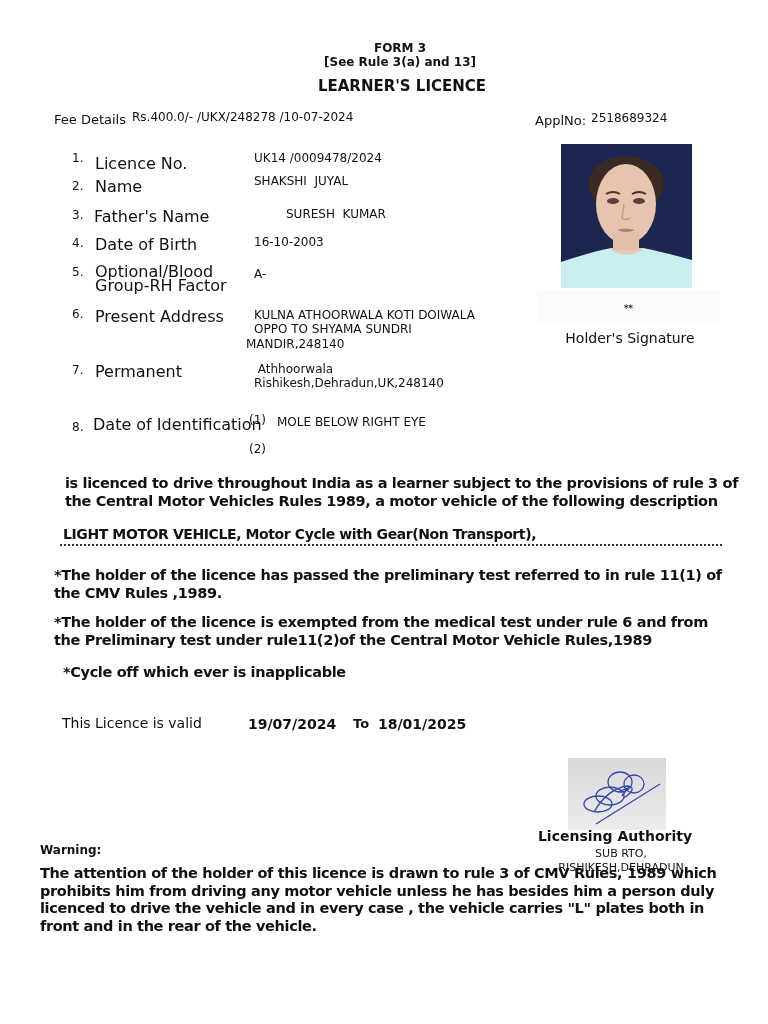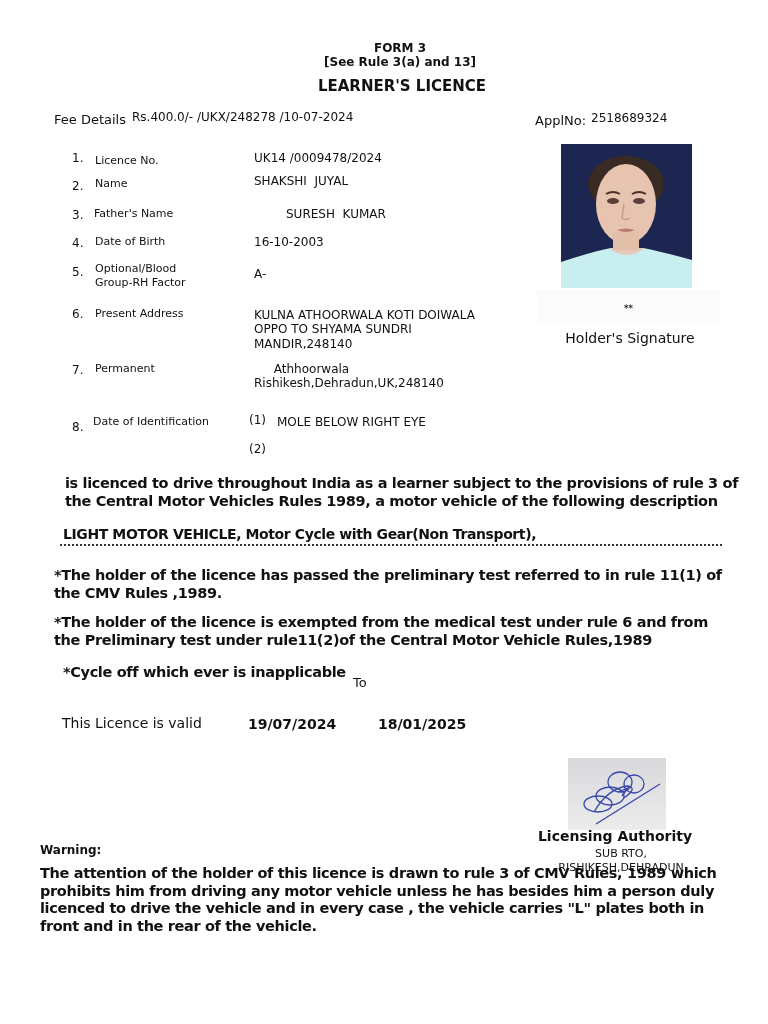--- a/index.html
+++ b/index.html
@@ -27,21 +27,21 @@
       position: absolute;
       font-size: 14.5px;
       line-height: 18px;
       font-family: "DejaVu Sans", sans-serif;
       letter-spacing: -0.35px;
       white-space: normal;
       font-weight: bold;
     }
     .cond { letter-spacing: -0.4px; }
     .num { font-size: 12px; }
-    .lbl { font-size: 11px; }
+    .lbl { font-size: 16px; }
     .val { font-size: 12px; line-height: 14.5px; }
     .dotted {
       position: absolute;
       left: 60px;
       width: 662px;
       height: 0;
       border-top: 2px dotted #333;
     }
     .photo {
       position: absolute;
@@ -101,25 +101,25 @@
 
   <div class="abs num" style="left:72px;top:265px;">5.</div>
   <div class="abs lbl" style="left:95px;top:262px;">Optional/Blood</div>
   <div class="abs lbl" style="left:95px;top:276px;">Group-RH Factor</div>
   <div class="abs val" style="left:254px;top:267px;">A-</div>
 
   <div class="abs num" style="left:72px;top:307px;">6.</div>
   <div class="abs lbl" style="left:95px;top:307px;">Present Address</div>
   <div class="abs val" style="left:254px;top:308px;">KULNA ATHOORWALA KOTI DOIWALA</div>
   <div class="abs val" style="left:254px;top:322px;">OPPO TO SHYAMA SUNDRI</div>
-  <div class="abs val" style="left:254px;top:337px;">MANDIR,248140</div>
+  <div class="abs val" style="left:246px;top:337px;">MANDIR,248140</div>
 
   <div class="abs num" style="left:72px;top:363px;">7.</div>
   <div class="abs lbl" style="left:95px;top:362px;">Permanent</div>
-  <div class="abs val" style="left:254px;top:362px;white-space:pre;margin-left:16px;"> Athhoorwala</div>
+  <div class="abs val" style="left:254px;top:362px;white-space:pre;"> Athhoorwala</div>
   <div class="abs val" style="left:254px;top:376px;">Rishikesh,Dehradun,UK,248140</div>
 
   <div class="abs num" style="left:72px;top:420px;">8.</div>
   <div class="abs lbl" style="left:93px;top:415px;">Date of Identification</div>
   <div class="abs val" style="left:249px;top:413px;">(1)</div>
   <div class="abs val" style="left:277px;top:415px;">MOLE BELOW RIGHT EYE</div>
   <div class="abs val" style="left:249px;top:442px;">(2)</div>
   <div class="abs val" style="left:277px;top:442px;"></div>
 </div>
 
@@ -149,21 +149,21 @@
 
 <div class="abs b t14 cond" style="left:63px;top:526px;">LIGHT MOTOR VEHICLE, Motor Cycle with Gear(Non Transport),</div>
 <div class="dotted" style="top:544px;"></div>
 
 <div class="para" style="left:54px;top:566px;width:680px;">*The holder of the licence has passed the preliminary test referred to in rule 11(1) of the CMV Rules ,1989.</div>
 <div class="para" style="left:54px;top:613px;width:680px;">*The holder of the licence is exempted from the medical test under rule 6 and from the Preliminary test under rule11(2)of the Central Motor Vehicle Rules,1989</div>
 <div class="para" style="left:63px;top:663px;width:600px;">*Cycle off which ever is inapplicable</div>
 
 <div class="abs t14" style="left:62px;top:715px;">This Licence is valid</div>
 <div class="abs b t14" style="left:248px;top:716px;">19/07/2024</div>
-<div class="abs t13" style="left:353px;top:675px;">To</div>
+<div class="abs t13" style="left:353px;top:716px;font-weight:bold;">To</div>
 <div class="abs b t14" style="left:378px;top:716px;">18/01/2025</div>
 
 <div class="authsig">
   <svg width="98" height="72" viewBox="0 0 98 72" xmlns="http://www.w3.org/2000/svg">
     <g stroke="#3848a8" stroke-width="1.3" fill="none">
       <ellipse cx="52" cy="24" rx="12" ry="10"></ellipse>
       <ellipse cx="66" cy="26" rx="10" ry="9"></ellipse>
       <ellipse cx="42" cy="38" rx="14" ry="9"></ellipse>
       <ellipse cx="30" cy="46" rx="14" ry="8"></ellipse>
       <path d="M26 54 Q40 30 60 28 Q70 30 56 40"></path>

